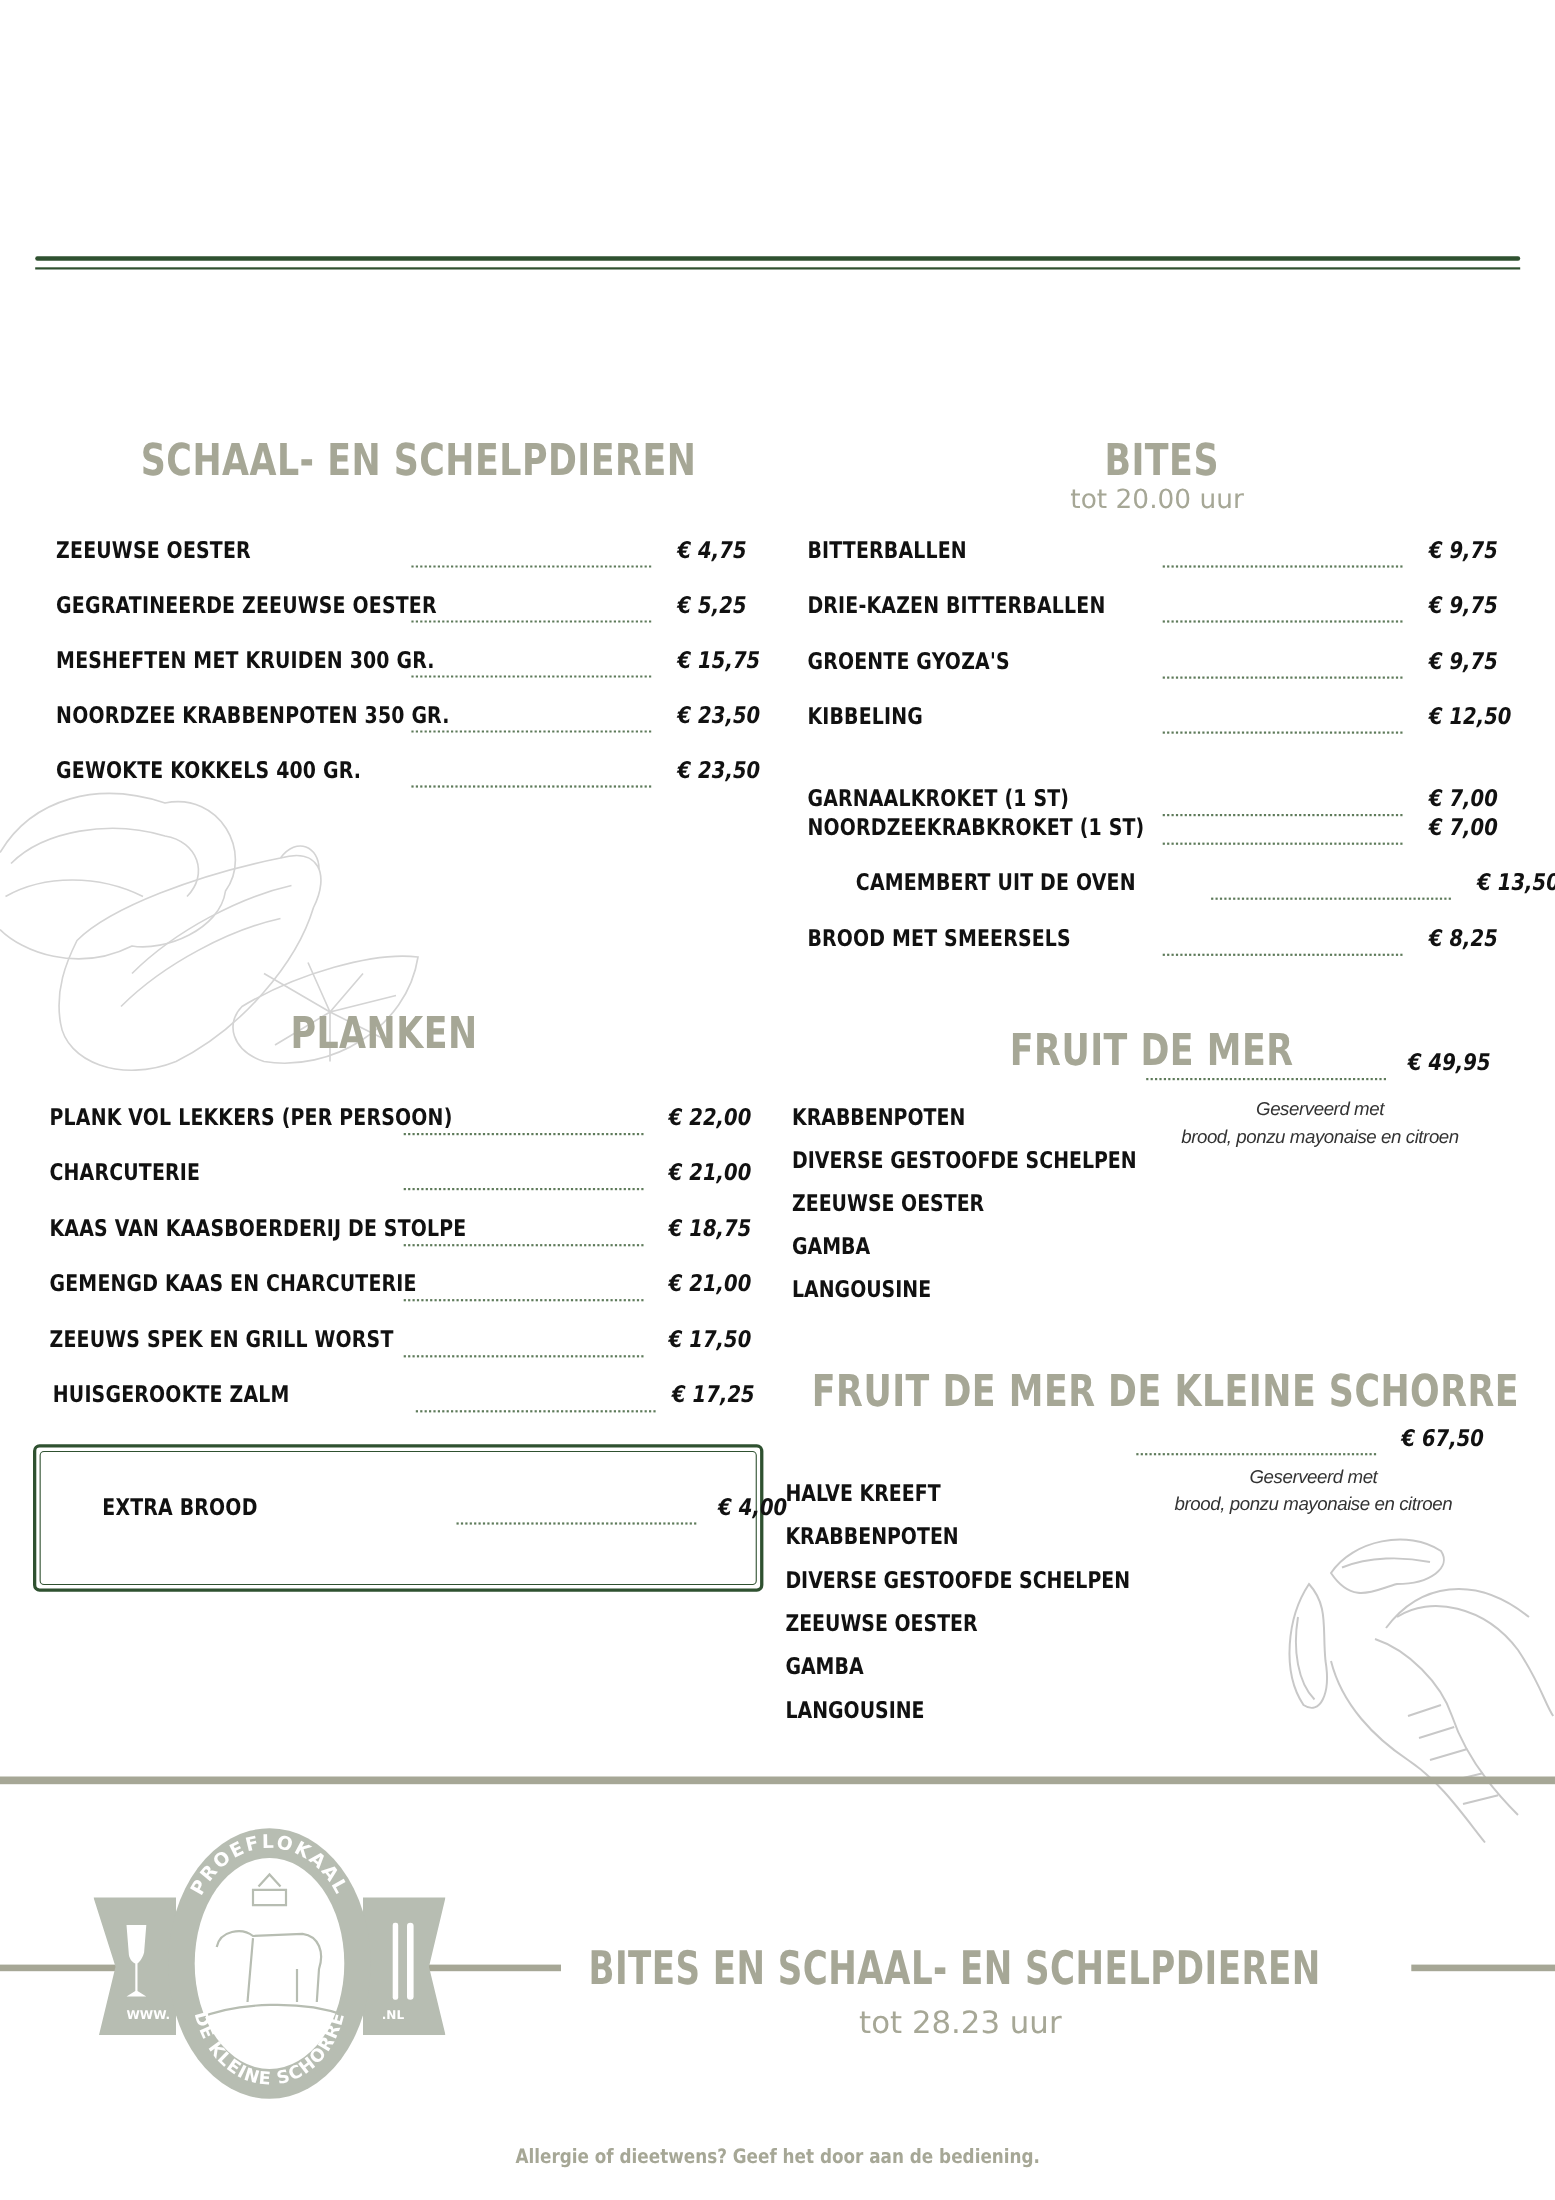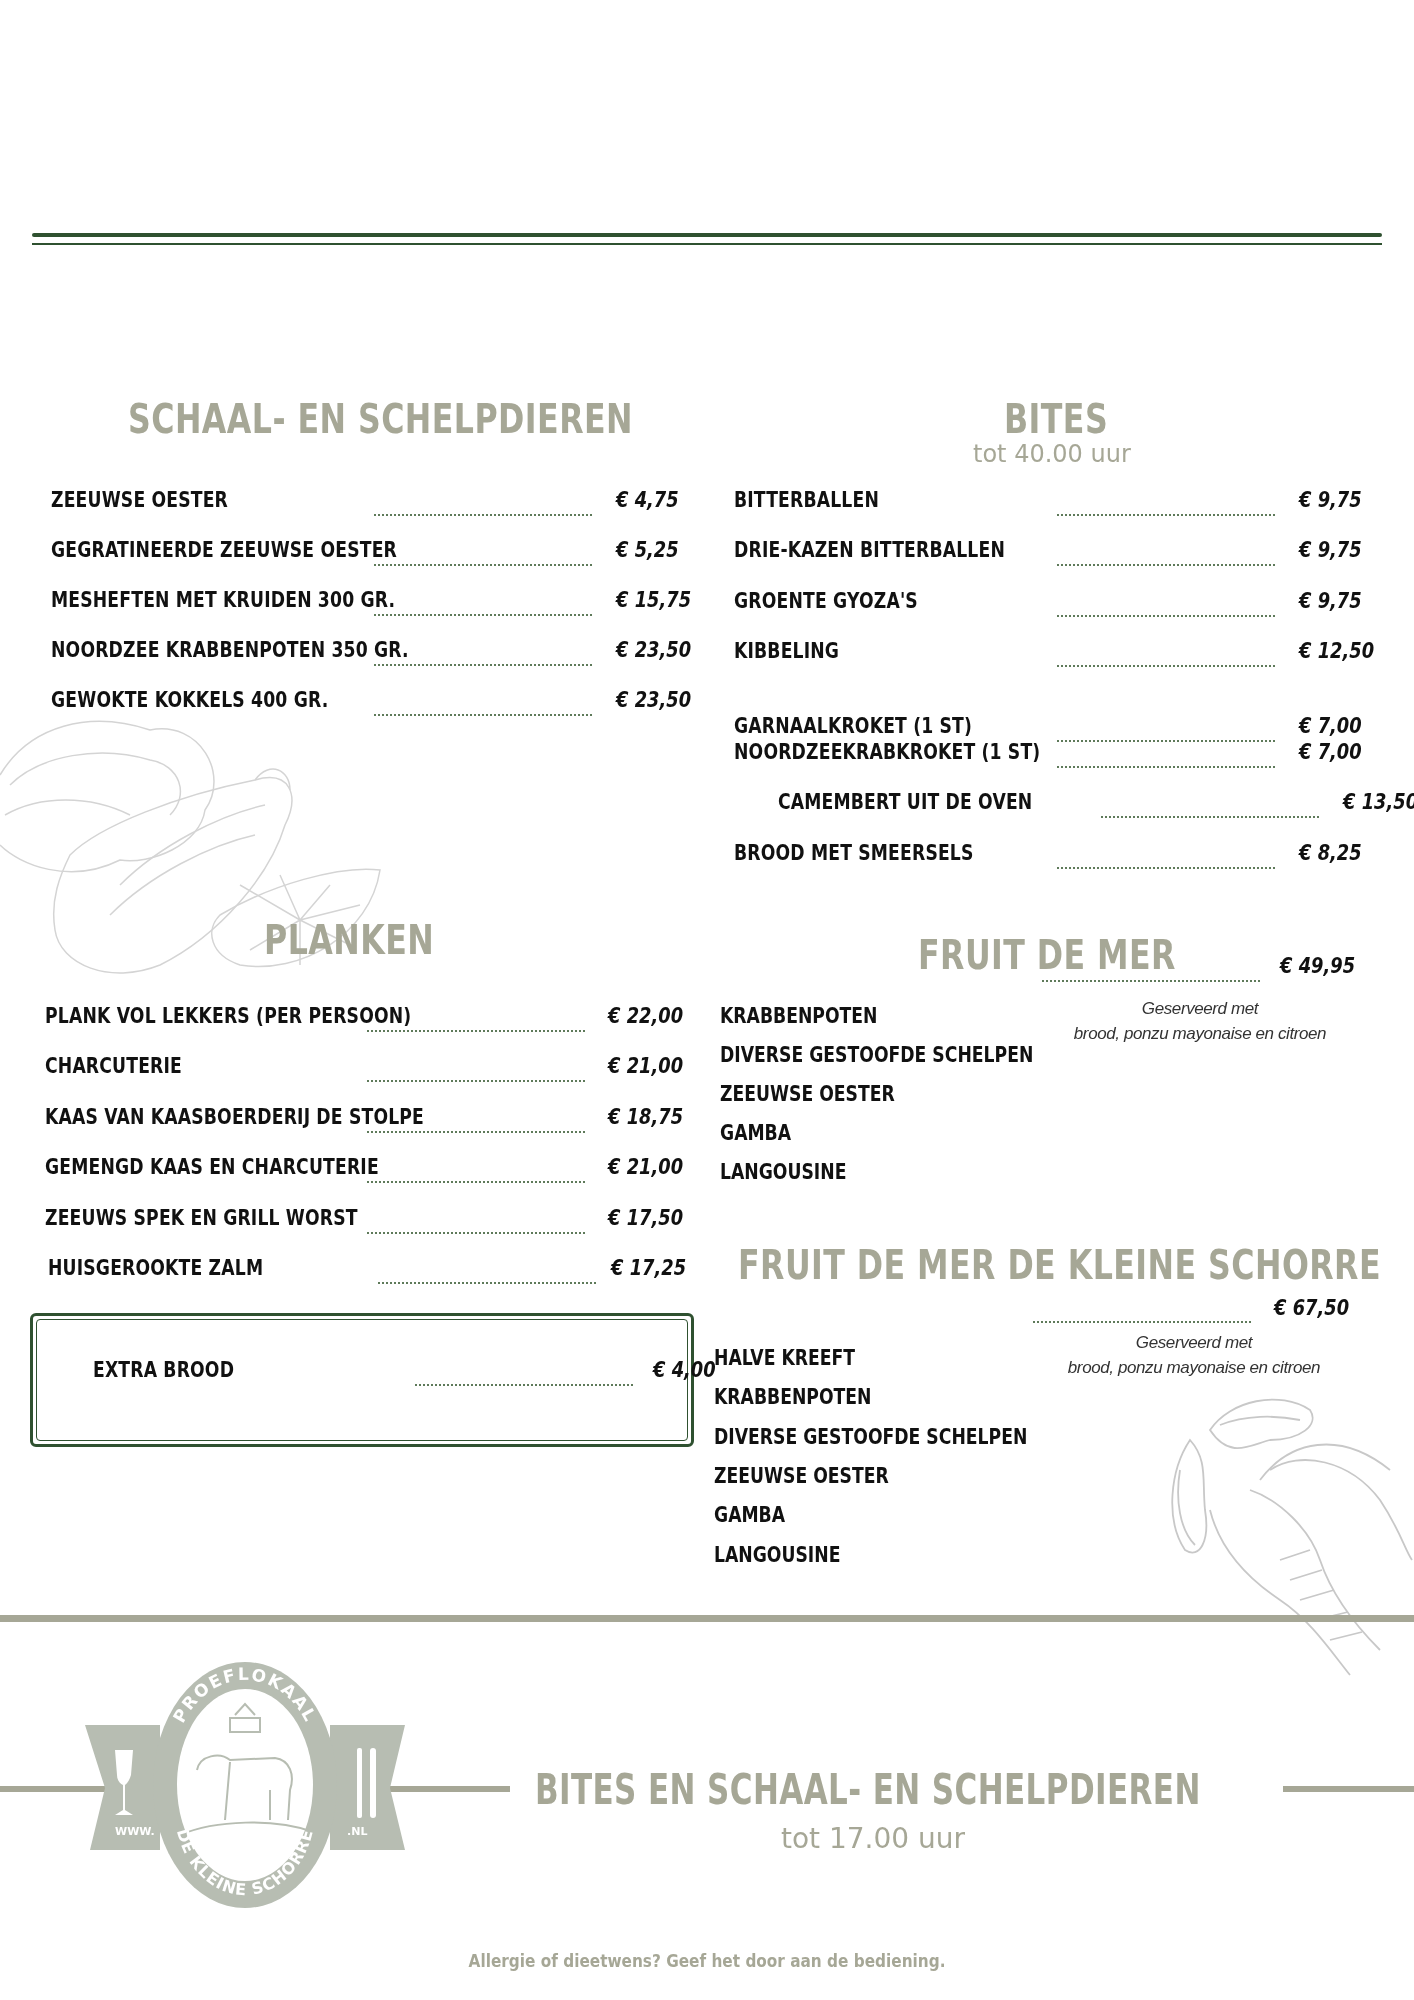--- a/index.html
+++ b/index.html
@@ -77,21 +77,21 @@
       <span class="item-price" style="left: 565px;">€ 23,50</span>
     </div>
     <div class="item" style="left: 51px; top: 688px; width: 680px;">
       <span class="item-name">GEWOKTE KOKKELS 400 GR.</span>
       <span class="item-dots" style="left: 323px; width: 218px; top: 26px;"></span>
       <span class="item-price" style="left: 565px;">€ 23,50</span>
     </div>
   </div>
 
 <div class="title" style="left:1004px; top:396px; font-size:40px; transform:scaleX(0.88); transform-origin:left;">BITES</div>
-<div class="subtitle" style="left:973px; top:440px; font-size:24px;">tot 40.00 uur</div>
+<div class="subtitle" style="left:973px; top:440px; font-size:24px;">tot 20.00 uur</div>
 
 <div id="bites-list">
     <div class="item" style="left: 734px; top: 488px; width: 680px;">
       <span class="item-name">BITTERBALLEN</span>
       <span class="item-dots" style="left: 323px; width: 218px; top: 26px;"></span>
       <span class="item-price" style="left: 565px;">€  9,75</span>
     </div>
     <div class="item" style="left: 734px; top: 538.4px; width: 680px;">
       <span class="item-name">DRIE-KAZEN BITTERBALLEN</span>
       <span class="item-dots" style="left: 323px; width: 218px; top: 26px;"></span>
@@ -229,14 +229,14 @@
   </defs>
   <text font-family="DejaVu Sans, sans-serif" font-size="17" font-weight="bold" fill="#ffffff" letter-spacing="2">
     <textPath href="#arc-top" startOffset="50%" text-anchor="middle">PROEFLOKAAL</textPath>
   </text>
   <text font-family="DejaVu Sans, sans-serif" font-size="16" font-weight="bold" fill="#ffffff" letter-spacing="1">
     <textPath href="#arc-bot" startOffset="50%" text-anchor="middle">DE KLEINE SCHORRE</textPath>
   </text>
 </svg>
 
 <div class="title" style="left:535px; top:1765px; font-size:42px; transform:scaleX(0.82); transform-origin:left;">BITES  EN SCHAAL- EN SCHELPDIEREN</div>
-<div class="subtitle" style="left:781px; top:1822px; font-size:28px;">tot 17.00 uur</div>
+<div class="subtitle" style="left:781px; top:1822px; font-size:28px;">tot 28.23 uur</div>
 <div class="footer-note">Allergie of dieetwens? Geef het door aan de bediening.</div>
 
 </body></html>

